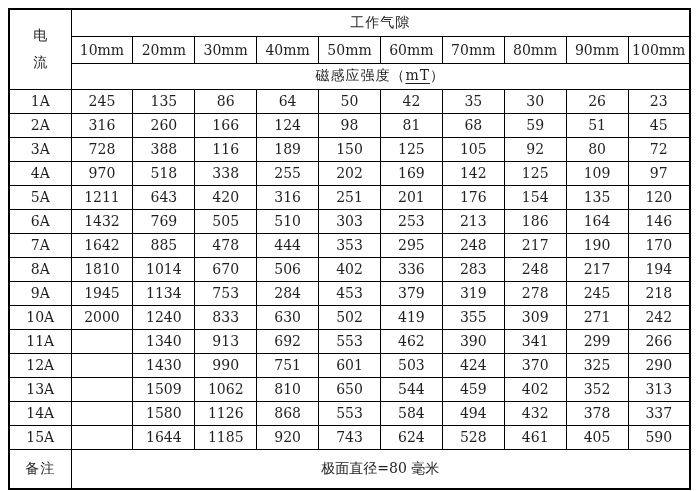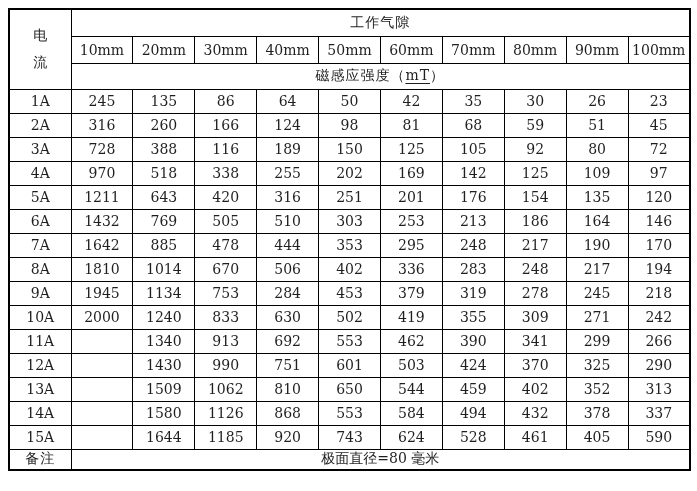--- a/index.html
+++ b/index.html
@@ -52,21 +52,21 @@
   .spellcheck-wavy {
     text-decoration-line: underline;
     text-decoration-style: wavy;
     text-decoration-color: #e00000;
     text-decoration-thickness: 1px;
     text-underline-offset: 3px;
     text-decoration: underline;
   }
   
   tbody tr { height: 24px; }
-  tfoot tr { height: 21px; }
+  tfoot tr { height: 40px; }
   td.note-label-cell { font-size: 15px; letter-spacing: 1px; }
   td.note-text-cell {
     text-align: left;
     padding-left: 8px;
     font-size: 15px;
   }
 </style>
 </head>
 <body>
 

